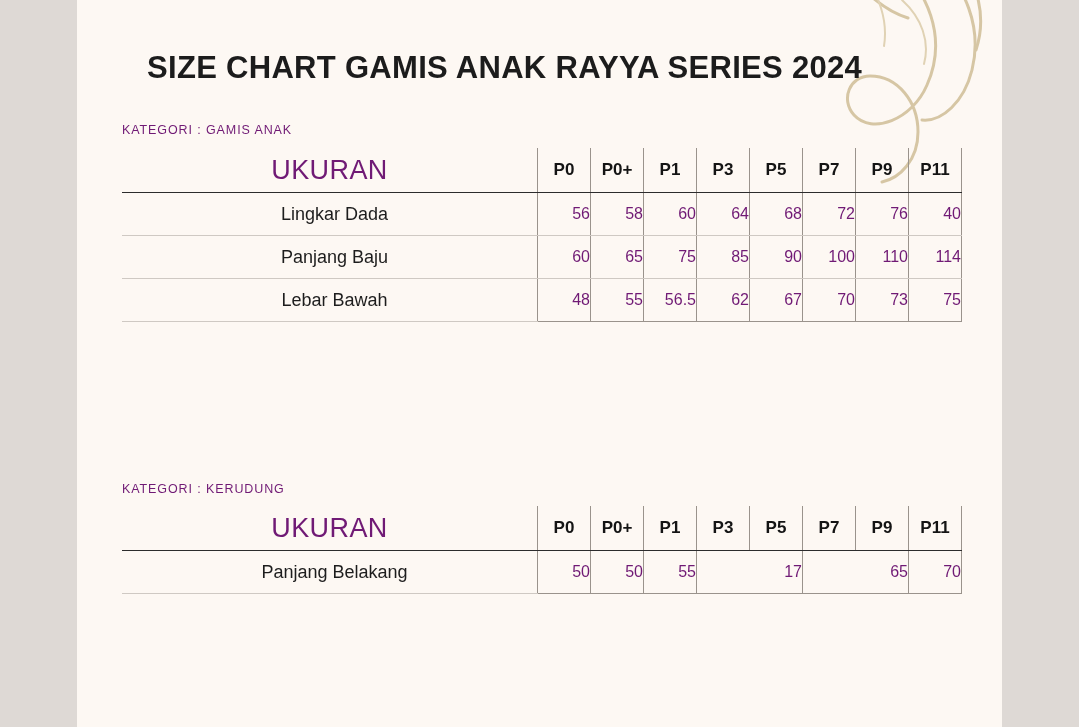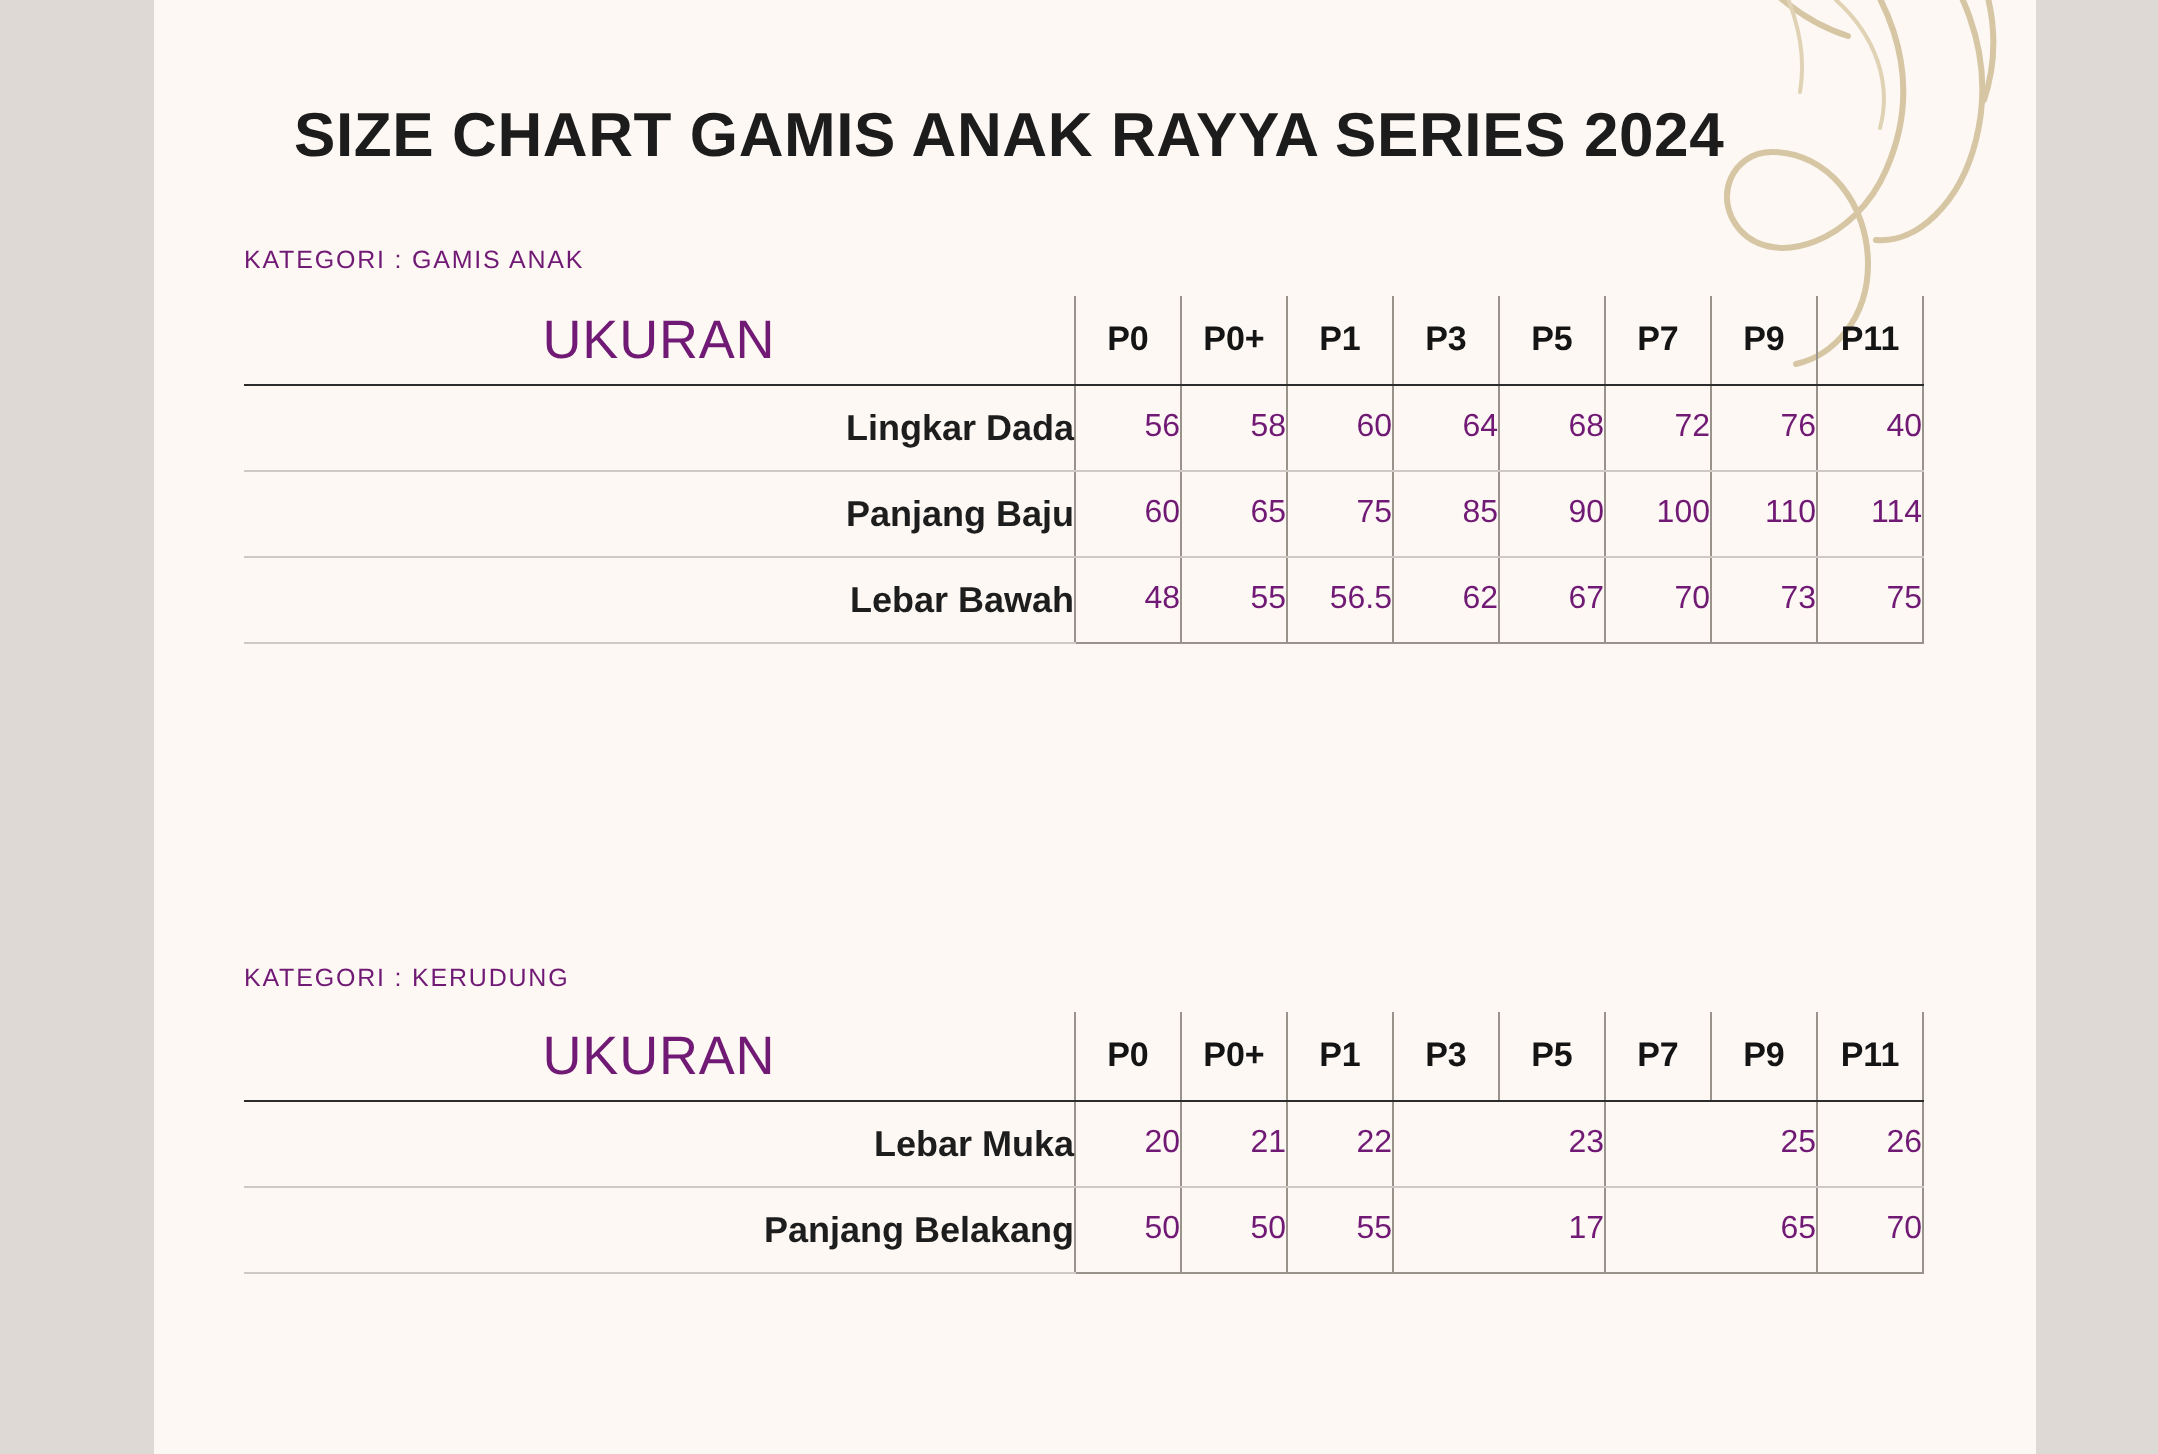--- a/index.html
+++ b/index.html
@@ -14,21 +14,20 @@
     overflow: hidden;
   }
   .page {
     position: absolute;
     left: 77px;
     top: 0;
     width: 925px;
     height: 727px;
     background: #fdf8f3;
     overflow: hidden;
-    padding-left: 16px;
   }
   .side-band-left {
     position: absolute;
     left: 0;
     top: 0;
     width: 77px;
     height: 727px;
     background: #ded9d5;
   }
   .side-band-right {
@@ -95,27 +94,26 @@
     font-size: 27px;
     font-weight: normal;
     color: #701a75;
     letter-spacing: 0.4px;
     border-bottom: 1.5px solid #2c2c2c;
     vertical-align: middle;
   }
   .lbl-cell {
     width: 405px;
     height: 42px;
-    text-align: right;
+    text-align: center;
     padding-left: 10px !important;
     font-size: 18px;
     color: #1d1d1d;
     border-bottom: 1px solid #cfc9c3;
     vertical-align: middle;
-    font-weight: bold;
   }
   .lbl-cell.last {
     border-bottom: 1px solid #cfc9c3;
   }
   
   .num-head {
     width: 52px;
     height: 44px;
     text-align: center;
     font-size: 17px;
@@ -237,29 +235,20 @@
         <th class="num-head">P0+</th>
         <th class="num-head">P1</th>
         <th class="num-head">P3</th>
         <th class="num-head">P5</th>
         <th class="num-head">P7</th>
         <th class="num-head">P9</th>
         <th class="num-head lastcol">P11</th>
       </tr>
     </thead>
     <tbody>
-      <tr>
-        <td class="lbl-cell">Lebar Muka</td>
-        <td class="num-cell">20</td>
-        <td class="num-cell">21</td>
-        <td class="num-cell">22</td>
-        <td class="num-cell" colspan="2">23</td>
-        <td class="num-cell" colspan="2">25</td>
-        <td class="num-cell lastcol">26</td>
-      </tr>
       <tr class="last-row">
         <td class="lbl-cell last">Panjang Belakang</td>
         <td class="num-cell">50</td>
         <td class="num-cell">50</td>
         <td class="num-cell">55</td>
         <td class="num-cell" colspan="2">17</td>
         <td class="num-cell" colspan="2">65</td>
         <td class="num-cell lastcol">70</td>
       </tr>
     </tbody>

